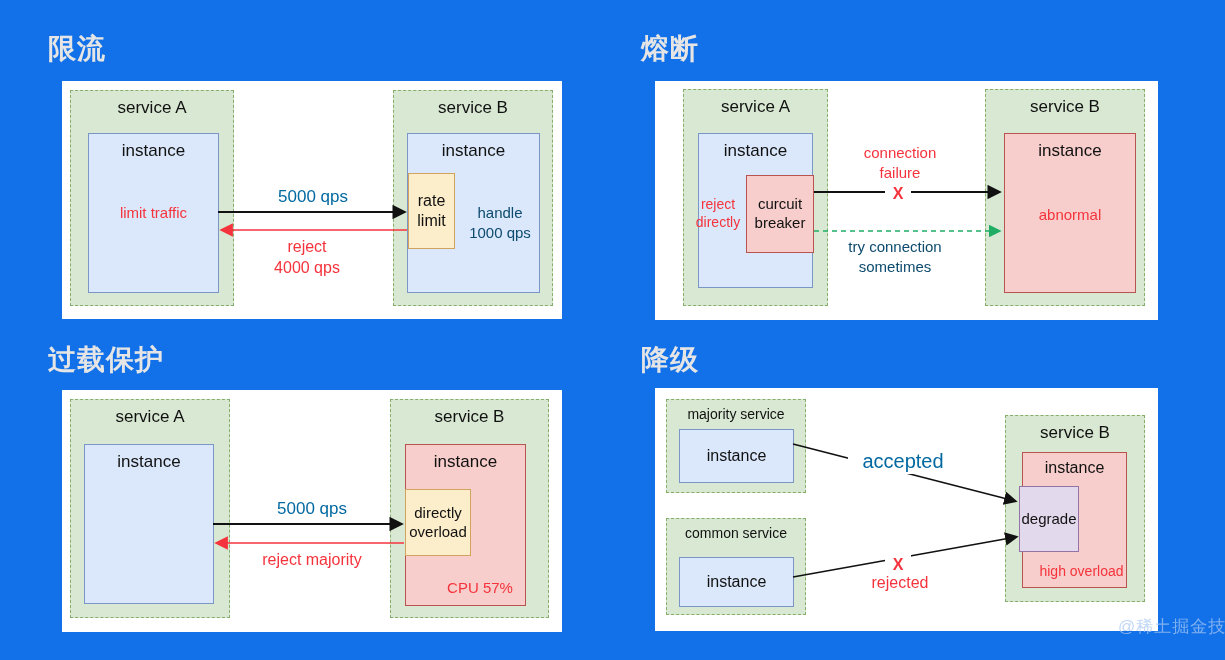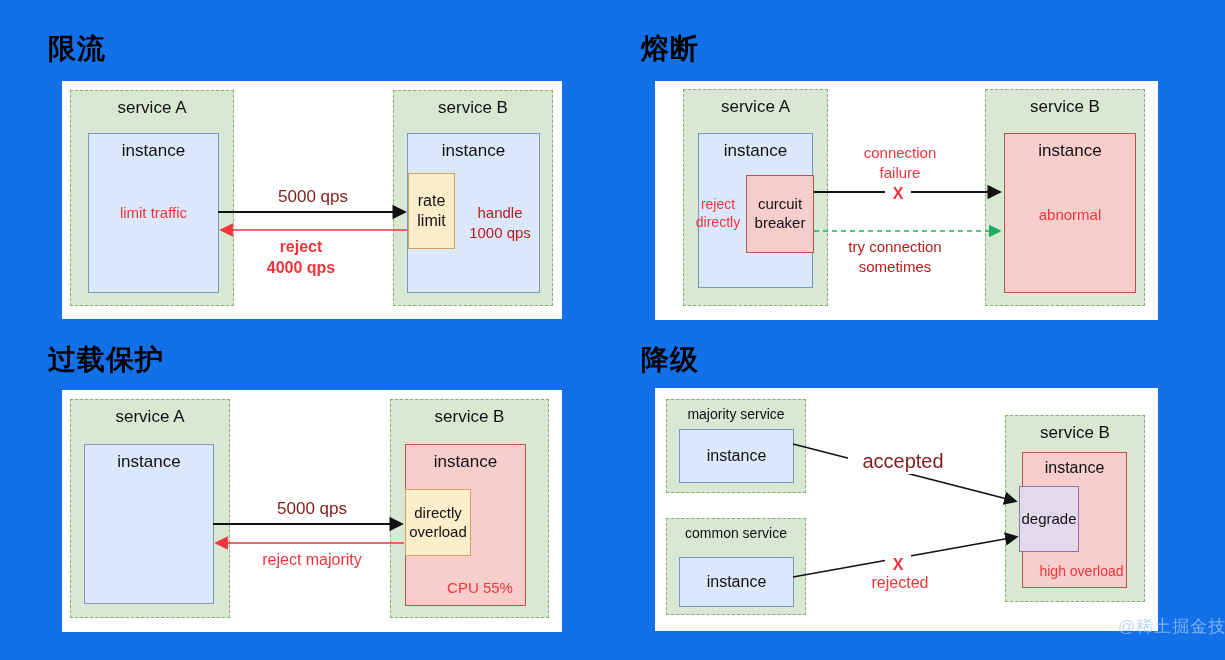--- a/index.html
+++ b/index.html
@@ -3,36 +3,36 @@
 <meta charset="utf-8">
 <style>
   html,body{margin:0;padding:0;background:#0d5bc4;}
   #screen{
     position:relative;width:1225px;height:660px;overflow:hidden;
     background:#1271e8;
     font-family:"Liberation Sans","DejaVu Sans",sans-serif;
     color:#111;
   }
   .sec-title{
-    position:absolute;color:#000000;font-size:28px;font-weight:600;
+    position:absolute;color:#e5e5e5;font-size:28px;font-weight:600;
     letter-spacing:1px;white-space:nowrap;
   }
   .panel{position:absolute;background:#ffffff;}
   .gbox{position:absolute;background:#d9e8d3;border:1.6px dashed #84ae6a;box-sizing:border-box;}
   .bbox{position:absolute;background:#dbe8fb;border:1.5px solid #7a96c6;box-sizing:border-box;}
   .pbox{position:absolute;background:#f7cecb;border:1.5px solid #b85450;box-sizing:border-box;}
   .ybox{position:absolute;background:#fdeecb;border:1.5px solid #d2a35e;box-sizing:border-box;}
   .vbox{position:absolute;background:#e3d9ec;border:1.5px solid #9673a6;box-sizing:border-box;}
   .box-title{position:absolute;left:0;right:0;top:7px;text-align:center;font-size:17px;color:#111;}
   .box-title-sm{position:absolute;left:0;right:0;top:6px;text-align:center;font-size:14px;color:#111;}
   .center-lbl{display:flex;align-items:center;justify-content:center;text-align:center;line-height:1.25;}
   .note{position:absolute;text-align:center;line-height:1.3;}
   .red{color:#f5333c;}
-  .green{color:#b91c1c;}
-  .black-lbl{color:#7f1d1d;}
+  .green{color:#0c4a6e;}
+  .black-lbl{color:#0369a1;}
   .arrow-layer{position:absolute;left:0;top:0;width:100%;height:100%;pointer-events:none;}
   .xmark{
     position:absolute;text-align:center;color:#f5333c;font-size:16px;font-weight:bold;
     background:#ffffff;line-height:1;padding:2px 0;
   }
   .watermark{
     position:absolute;font-size:17px;letter-spacing:1px;white-space:nowrap;
     color:rgba(168,199,243,0.72);z-index:50;
   }
 </style>
@@ -69,21 +69,21 @@
             <path d="M0,0 L10,5 L0,10 z" fill="#111"></path>
           </marker>
         <marker id="p1r" viewBox="0 0 10 10" refX="8" refY="5" markerWidth="8" markerHeight="8" orient="auto">
             <path d="M0,0 L10,5 L0,10 z" fill="#f5333c"></path>
           </marker>
       </defs>
       <line x1="156" y1="131" x2="342" y2="131" stroke="#111" stroke-width="1.8" marker-end="url(#p1b)"></line>
       <line x1="345" y1="149" x2="160" y2="149" stroke="#f5333c" stroke-width="1.7" marker-end="url(#p1r)"></line>
     </svg>
     <div class="note black-lbl" style="left:191px;top:105px;width:120px;font-size:17px;">5000 qps</div>
-    <div class="note red" style="left:201px;top:156px;width:76px;font-size:16px;font-weight:bold;">reject 4000 qps</div>
+    <div class="note red" style="left:207px;top:156px;width:76px;font-size:16px;">reject 4000 qps</div>
   </div>
 
   <div class="panel" style="left:655px;top:81px;width:503px;height:239px;">
     <div class="gbox" style="left:28px;top:8px;width:145px;height:217px;">
       <div class="box-title">service A</div>
       <div class="bbox" style="left:14px;top:43px;width:115px;height:155px;">
         <div class="box-title">instance</div>
       </div>
     </div>
     <div class="note red" style="left:34px;top:114px;width:58px;font-size:14px;z-index:6;">reject directly</div>
@@ -118,21 +118,21 @@
     <div class="gbox" style="left:8px;top:9px;width:160px;height:219px;">
       <div class="box-title">service A</div>
       <div class="bbox" style="left:13px;top:44px;width:130px;height:160px;">
         <div class="box-title">instance</div>
       </div>
     </div>
     <div class="gbox" style="left:328px;top:9px;width:159px;height:219px;">
       <div class="box-title">service B</div>
       <div class="pbox" style="left:14px;top:44px;width:121px;height:162px;">
         <div class="box-title">instance</div>
-        <div class="note red" style="left:24px;top:133px;width:100px;font-size:15px;">CPU 55%</div>
+        <div class="note red" style="left:24px;top:133px;width:100px;font-size:15px;">CPU 57%</div>
       </div>
     </div>
     <div class="ybox center-lbl" style="left:343px;top:99px;width:66px;height:67px;font-size:15px;z-index:5;">directly overload</div>
 
     <svg class="arrow-layer">
       <defs>
         <marker id="p3b" viewBox="0 0 10 10" refX="8" refY="5" markerWidth="8" markerHeight="8" orient="auto">
             <path d="M0,0 L10,5 L0,10 z" fill="#111"></path>
           </marker>
         <marker id="p3r" viewBox="0 0 10 10" refX="8" refY="5" markerWidth="8" markerHeight="8" orient="auto">

